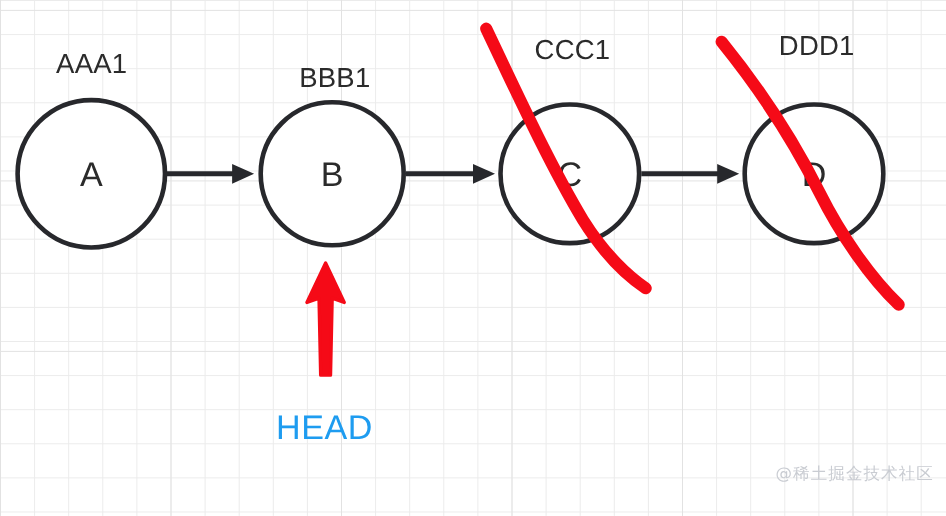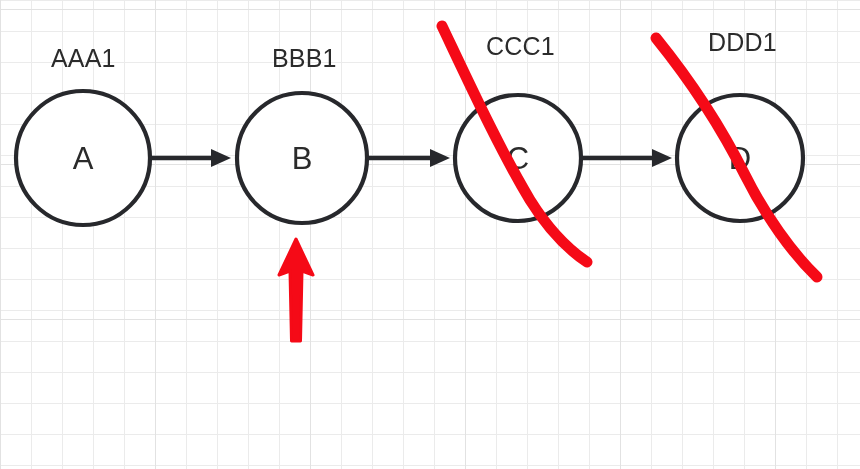--- a/index.html
+++ b/index.html
@@ -103,19 +103,21 @@
         <polygon points="296.0,239.0 313.0,275.0 302.0,271.0 300.5,341.0 291.5,341.0 290.0,271.0 279.0,275.0" fill="#f50a17" stroke-linejoin="round" stroke="#f50a17" stroke-width="3"></polygon>
       </g>
     <g id="strikes-layer">
         <path d="M 442 26 C 470 85, 500 150, 530 200 C 550 232, 572 252, 587 262" fill="none" stroke="#f50a17" stroke-width="11" stroke-linecap="round"></path>
         <path d="M 656 38 C 690 80, 720 125, 745 175 C 765 215, 792 253, 817 277" fill="none" stroke="#f50a17" stroke-width="11" stroke-linecap="round"></path>
       </g>
   </svg>
 
   <div id="labels-layer">
       <div class="node-label" style="left: 51px; top: 44px;">AAA1</div>
-      <div class="node-label" style="left: 272px; top: 44px;">BBB1</div>
+      <div class="node-label" style="left: 272px; top: 57px;">BBB1</div>
       <div class="node-label" style="left: 486px; top: 32px;">CCC1</div>
       <div class="node-label" style="left: 708px; top: 28px;">DDD1</div>
     </div>
 
+  <div class="head-label" style="left: 251px; top: 371px;">HEAD</div>
 
+  <div class="watermark" style="left: 705px; top: 421px;">@稀土掘金技术社区</div>
 </div>
 
 </body></html>

